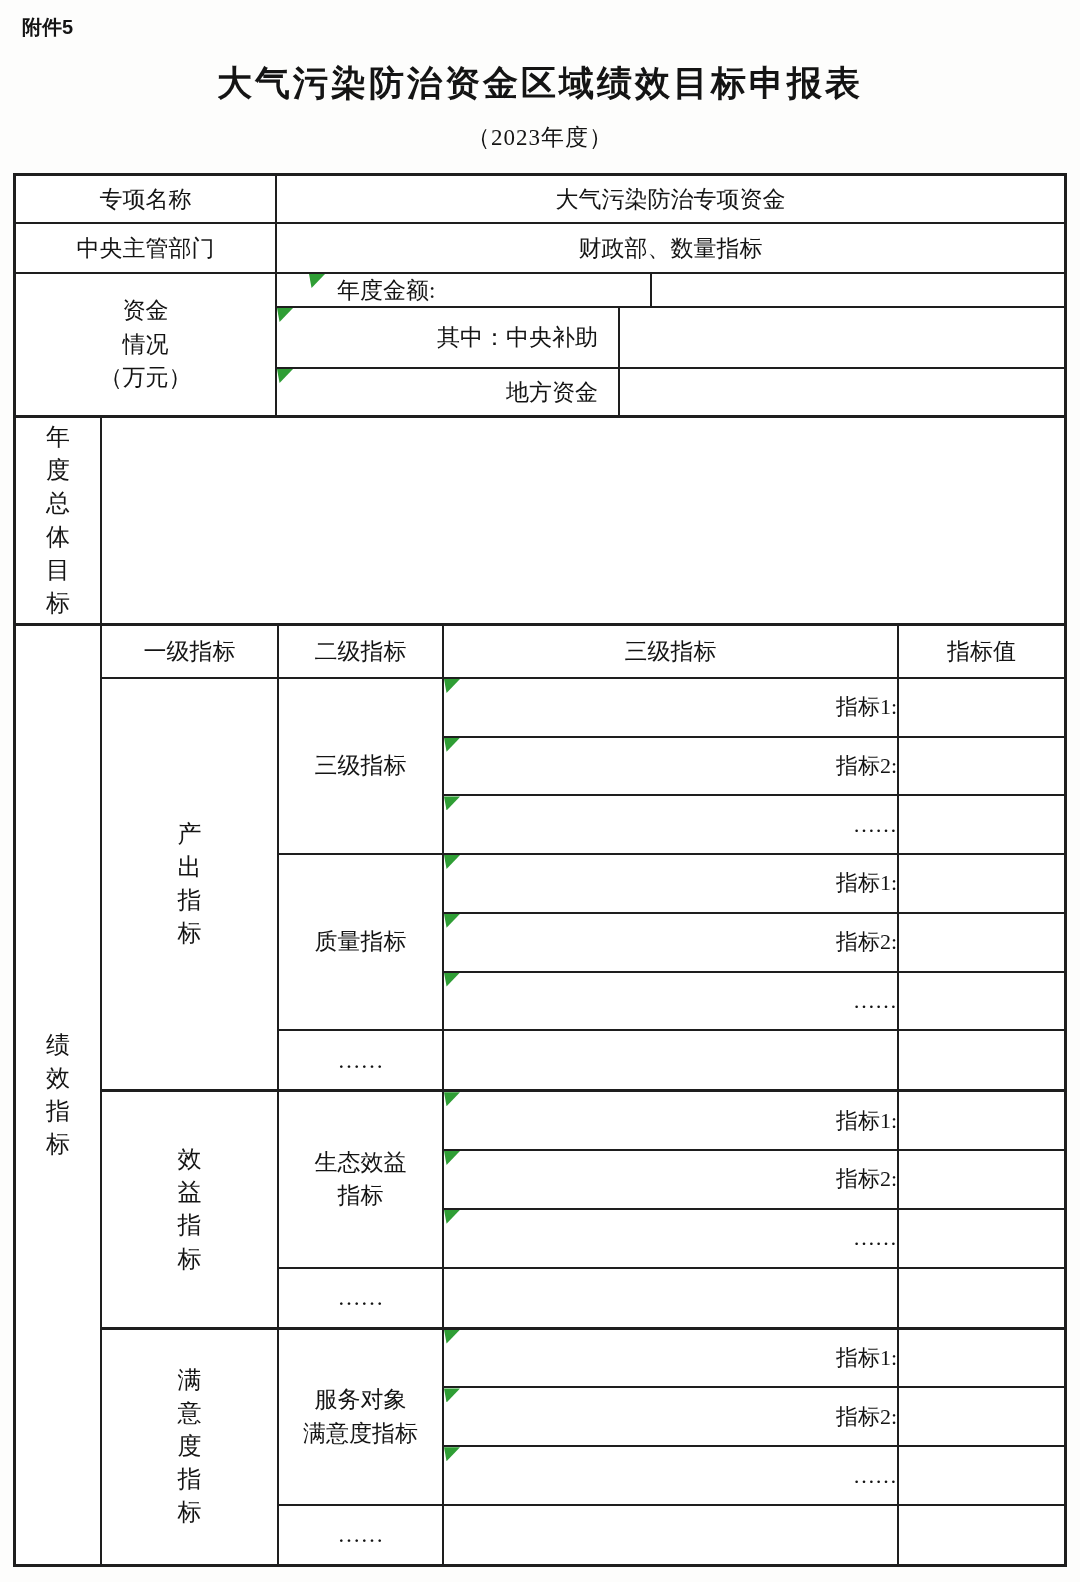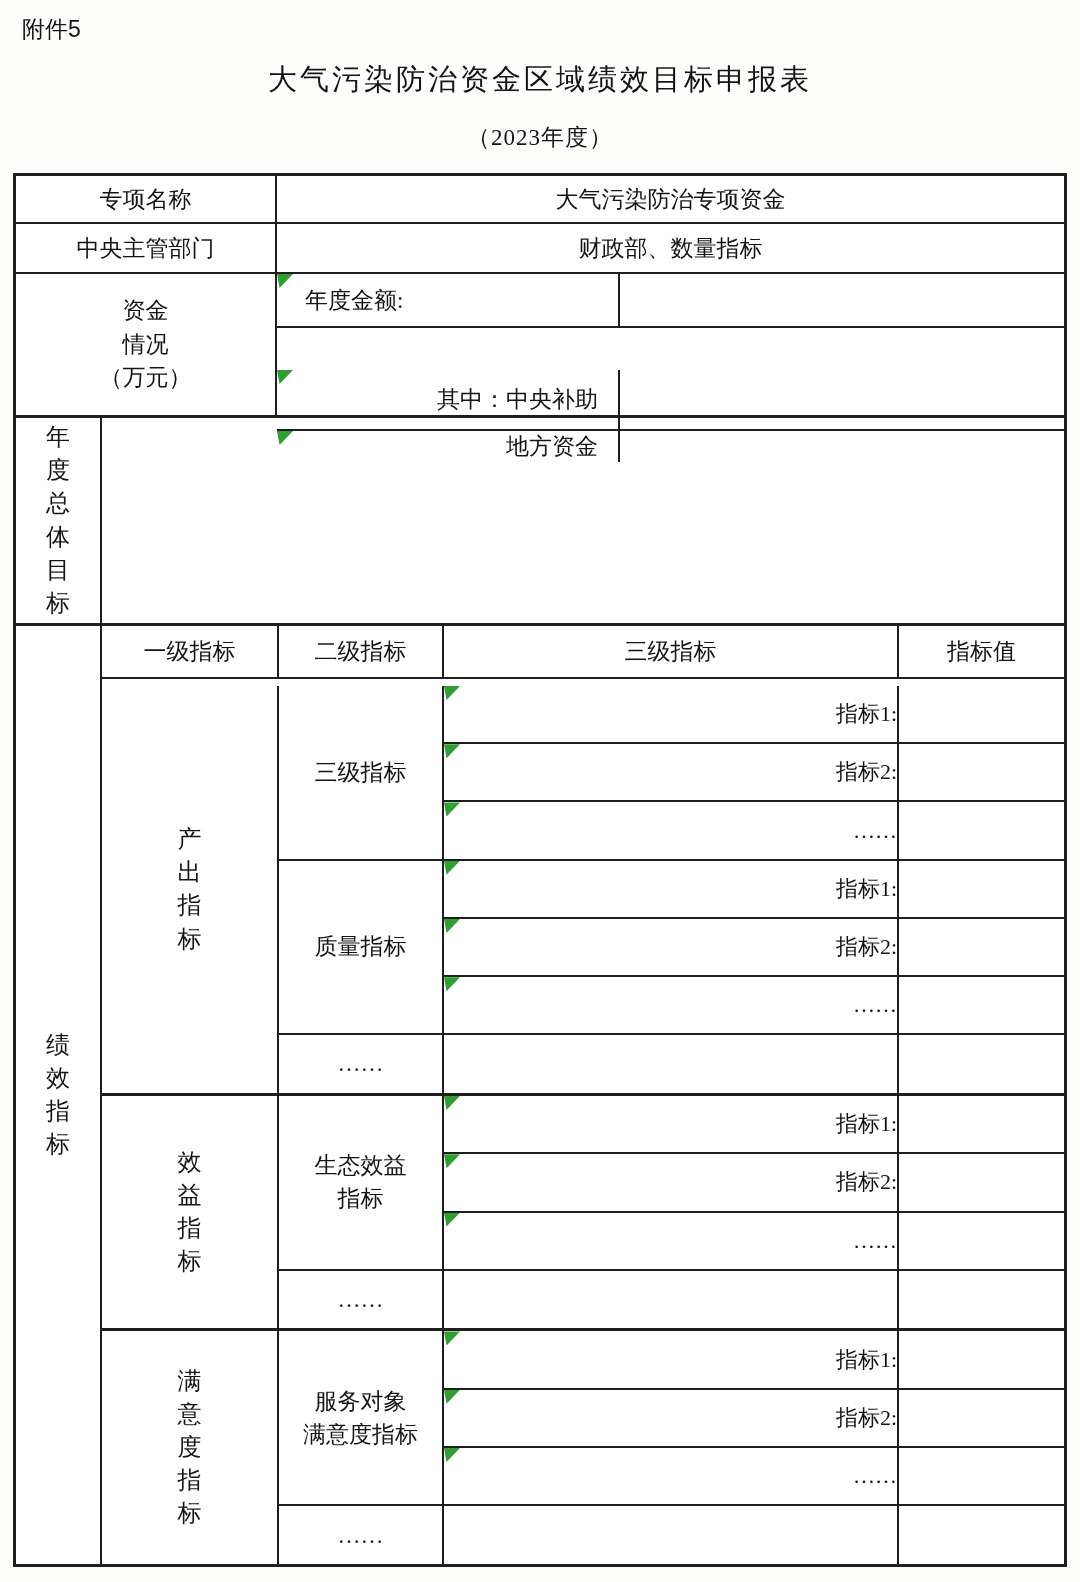--- a/index.html
+++ b/index.html
@@ -12,26 +12,26 @@
   body{
     width:1080px;height:1582px;
     font-family:"Liberation Serif","DejaVu Serif",serif;
     color:var(--tc);
     position:relative;
     overflow:hidden;
   }
   .attachment{
     position:absolute;top:14px;left:22px;
     font-family:"Liberation Sans","DejaVu Sans",sans-serif;
-    font-weight:normal;font-size:23px;
+    font-weight:bold;font-size:20px;
   }
   .title{
     position:absolute;top:60px;left:0;width:100%;
     text-align:center;
-    font-size:29px;font-weight:normal;letter-spacing:3px;
+    font-size:35px;font-weight:bold;letter-spacing:3px;
   }
   .subtitle{
     position:absolute;top:122px;left:0;width:100%;
     text-align:center;font-size:23px;letter-spacing:1px;
   }
   .table{
     position:absolute;left:13px;top:173px;
     width:1054px;height:1394px;
     border:3px solid var(--bc);
     background:#fff;
@@ -66,21 +66,21 @@
   .left{justify-content:flex-start;text-align:left;padding-left:28px;}
   .right{justify-content:flex-end;text-align:right;padding-right:20px;}
   .item-label{justify-content:flex-end;text-align:left;padding-left:21px;font-size:22px;}
   .tri{
     position:absolute;top:0;left:0;width:16px;height:14px;
     background:var(--green);
     clip-path:polygon(0 0,100% 0,16% 100%);
   }
   .fund-rows{display:flex;flex-direction:column;flex:1 1 0;}
   .fund-row{display:flex;flex-direction:row;flex:none;}
-  .ind-right{display:flex;flex-direction:column;flex:1 1 0;gap:7px;}
+  .ind-right{display:flex;flex-direction:column;flex:1 1 0;}
   .ind-header{display:flex;flex-direction:row;height:53px;flex:none;border-bottom:2px solid var(--bc);}
   .ind-groups{display:flex;flex-direction:column;flex:1 1 0;}
   .hcell{font-size:23px;}
 </style>
 </head>
 <body>
 
 <div class="attachment">附件5</div>
 <div class="title">大气污染防治资金区域绩效目标申报表</div>
 <div class="subtitle">（2023年度）</div>
@@ -96,28 +96,28 @@
     <div class="cell w261 br">中央主管部门</div>
     <div class="cell flex1">财政部、数量指标</div>
   </div>
 
 
   <div class="sec bb3" style="height:144px;">
     <div class="cell w261 br pre">资金
 情况
 （万元）</div>
     <div class="fund-rows">
-      <div class="fund-row bb2" style="height:54px;">
+      <div class="fund-row bb2" style="height:34px;padding-left:32px;">
         <div class="cell w343 br left">
           <span class="tri"></span>
           <span>年度金额:</span>
         </div>
         <div class="cell flex1"></div>
       </div>
-      <div class="fund-row bb2" style="height:61px;margin-top:42px;">
+      <div class="fund-row bb2" style="height:61px;">
         <div class="cell w343 br right">
           <span class="tri"></span>
           <span>其中：中央补助</span>
         </div>
         <div class="cell flex1"></div>
       </div>
       <div class="fund-row" style="flex:1 1 0;">
         <div class="cell w343 br right">
           <span class="tri"></span>
           <span>地方资金</span>

